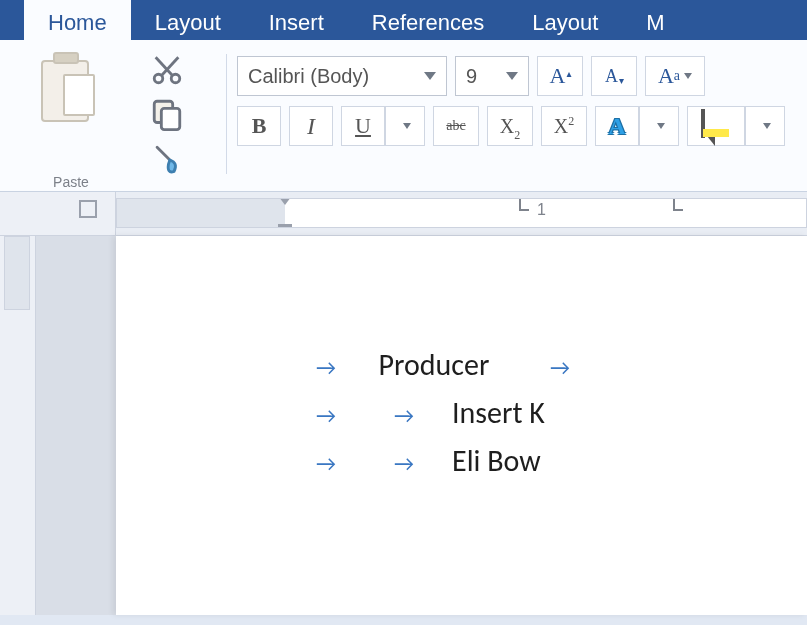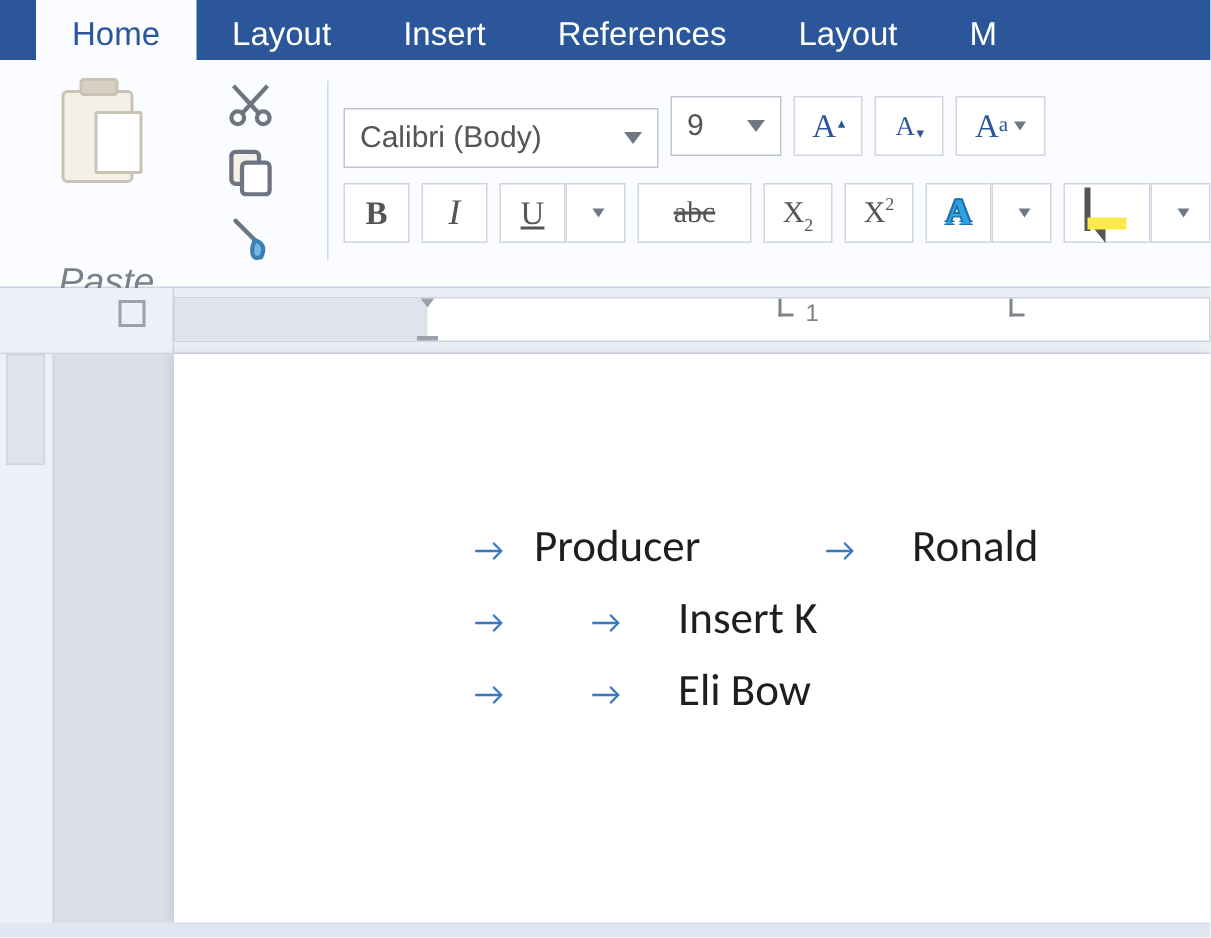--- a/index.html
+++ b/index.html
@@ -74,24 +74,23 @@
   }
   .paste-clip {
     width: 26px; height: 12px;
     background: #d6d0c2;
     border: 2px solid #c9c3b6;
     position: absolute;
     top: 2px; left: 12px;
     border-radius: 3px;
   }
   .paste-label {
-    font-size: 25px;
+    font-size: 14px;
     color: #7c8089;
     margin-top: 50px;
-    font-style: italic;
   }
   .small-btn {
     position: absolute;
     width: 46px; height: 40px;
     display: flex;
     align-items: center;
     justify-content: center;
     cursor: pointer;
   }
   .cut-btn { left: 128px; top: 2px; }
@@ -119,21 +118,21 @@
     color: #555;
     position: relative;
   }
   .combo .caret {
     margin-left: auto;
     width: 0; height: 0;
     border-left: 6px solid transparent;
     border-right: 6px solid transparent;
     border-top: 8px solid #6f7885;
   }
-  .font-name { width: 210px; margin-top: 16px; }
+  .font-name { width: 210px; }
   .font-size { width: 74px; }
   .pill {
     height: 40px;
     min-width: 40px;
     border: 1px solid #cfd6e2;
     background: #fff;
     display: flex;
     align-items: center;
     justify-content: center;
     font-size: 22px;
@@ -149,21 +148,21 @@
   }
   .grow-a { color: #2b579a; font-family: Georgia, serif; }
   .shrink-a { color: #2b579a; font-family: Georgia, serif; font-size: 18px; }
   .grow-a::after { content: "▴"; font-size: 10px; color: #2b579a; position: relative; top:-6px; left:1px;}
   .shrink-a::after { content: "▾"; font-size: 10px; color: #2b579a; position: relative; top:2px; left:1px;}
   .change-case .big { font-family: Georgia, serif; color:#2b579a; font-size:22px;}
   .change-case .small { font-family: Georgia, serif; color:#2b579a; font-size:14px; }
   .bold { font-weight: 700; font-family: Georgia, serif; width:44px;}
   .italic { font-style: italic; font-family: Georgia, serif; width:44px; font-size:24px;}
   .underline { text-decoration: underline; font-family: Georgia, serif; width:44px; }
-  .strike { text-decoration: line-through; font-family: Georgia, serif; width:76px; font-size:20px;}
+  .strike { text-decoration: line-through; font-family: Georgia, serif; width:46px; font-size:14px;}
   .sub { font-family: Georgia, serif; font-size:20px;}
   .sub::after{content:"2"; font-size:12px; position:relative; top:6px;}
   .sup { font-family: Georgia, serif; font-size:20px;}
   .sup::after{content:"2"; font-size:12px; position:relative; top:-8px;}
   .text-effects .outline-a { font-family: Georgia, serif; font-size:24px; font-weight:700; color:#2ea0e6;
     text-shadow: -1px -1px 0 #1d6fa5,1px -1px 0 #1d6fa5,-1px 1px 0 #1d6fa5,1px 1px 0 #1d6fa5;}
   .highlight {
     width:58px;
   }
   .highlight .pen-body{
@@ -255,21 +254,21 @@
     color: #1e1e1e;
     height: 48px;
   }
   .tab-arrow {
     color: #3a77c2;
     font-size: 22px;
     display:inline-flex;
     align-items:center;
   }
   .col-tab1{width:60px;display:flex;justify-content:center;}
-  .col-role{width:156px;text-align:left;}
+  .col-role{width:156px;text-align:center;}
   .col-tab2{width:96px;display:flex;justify-content:center;}
   .col-name{flex:1;}
   .content-block{padding-left:180px;}
 </style>
 </head>
 <body>
 
 <div class="tabs-bar">
   <div class="tab active">Home</div>
   <div class="tab">Layout</div>
@@ -416,21 +415,20 @@
   <div class="page">
     <div class="content-block">
       <div class="doc-row">
         <span class="col-tab1">
             <span class="tab-arrow">→</span>
           </span>
         <span class="col-role">Producer</span>
         <span class="col-tab2">
             <span class="tab-arrow">→</span>
           </span>
-        <span class="col-name">Ronald</span>
       </div>
       <div class="doc-row">
         <span class="col-tab1">
             <span class="tab-arrow">→</span>
           </span>
         <span class="col-tab2">
             <span class="tab-arrow">→</span>
           </span>
         <span class="col-name">Insert K</span>
       </div>

